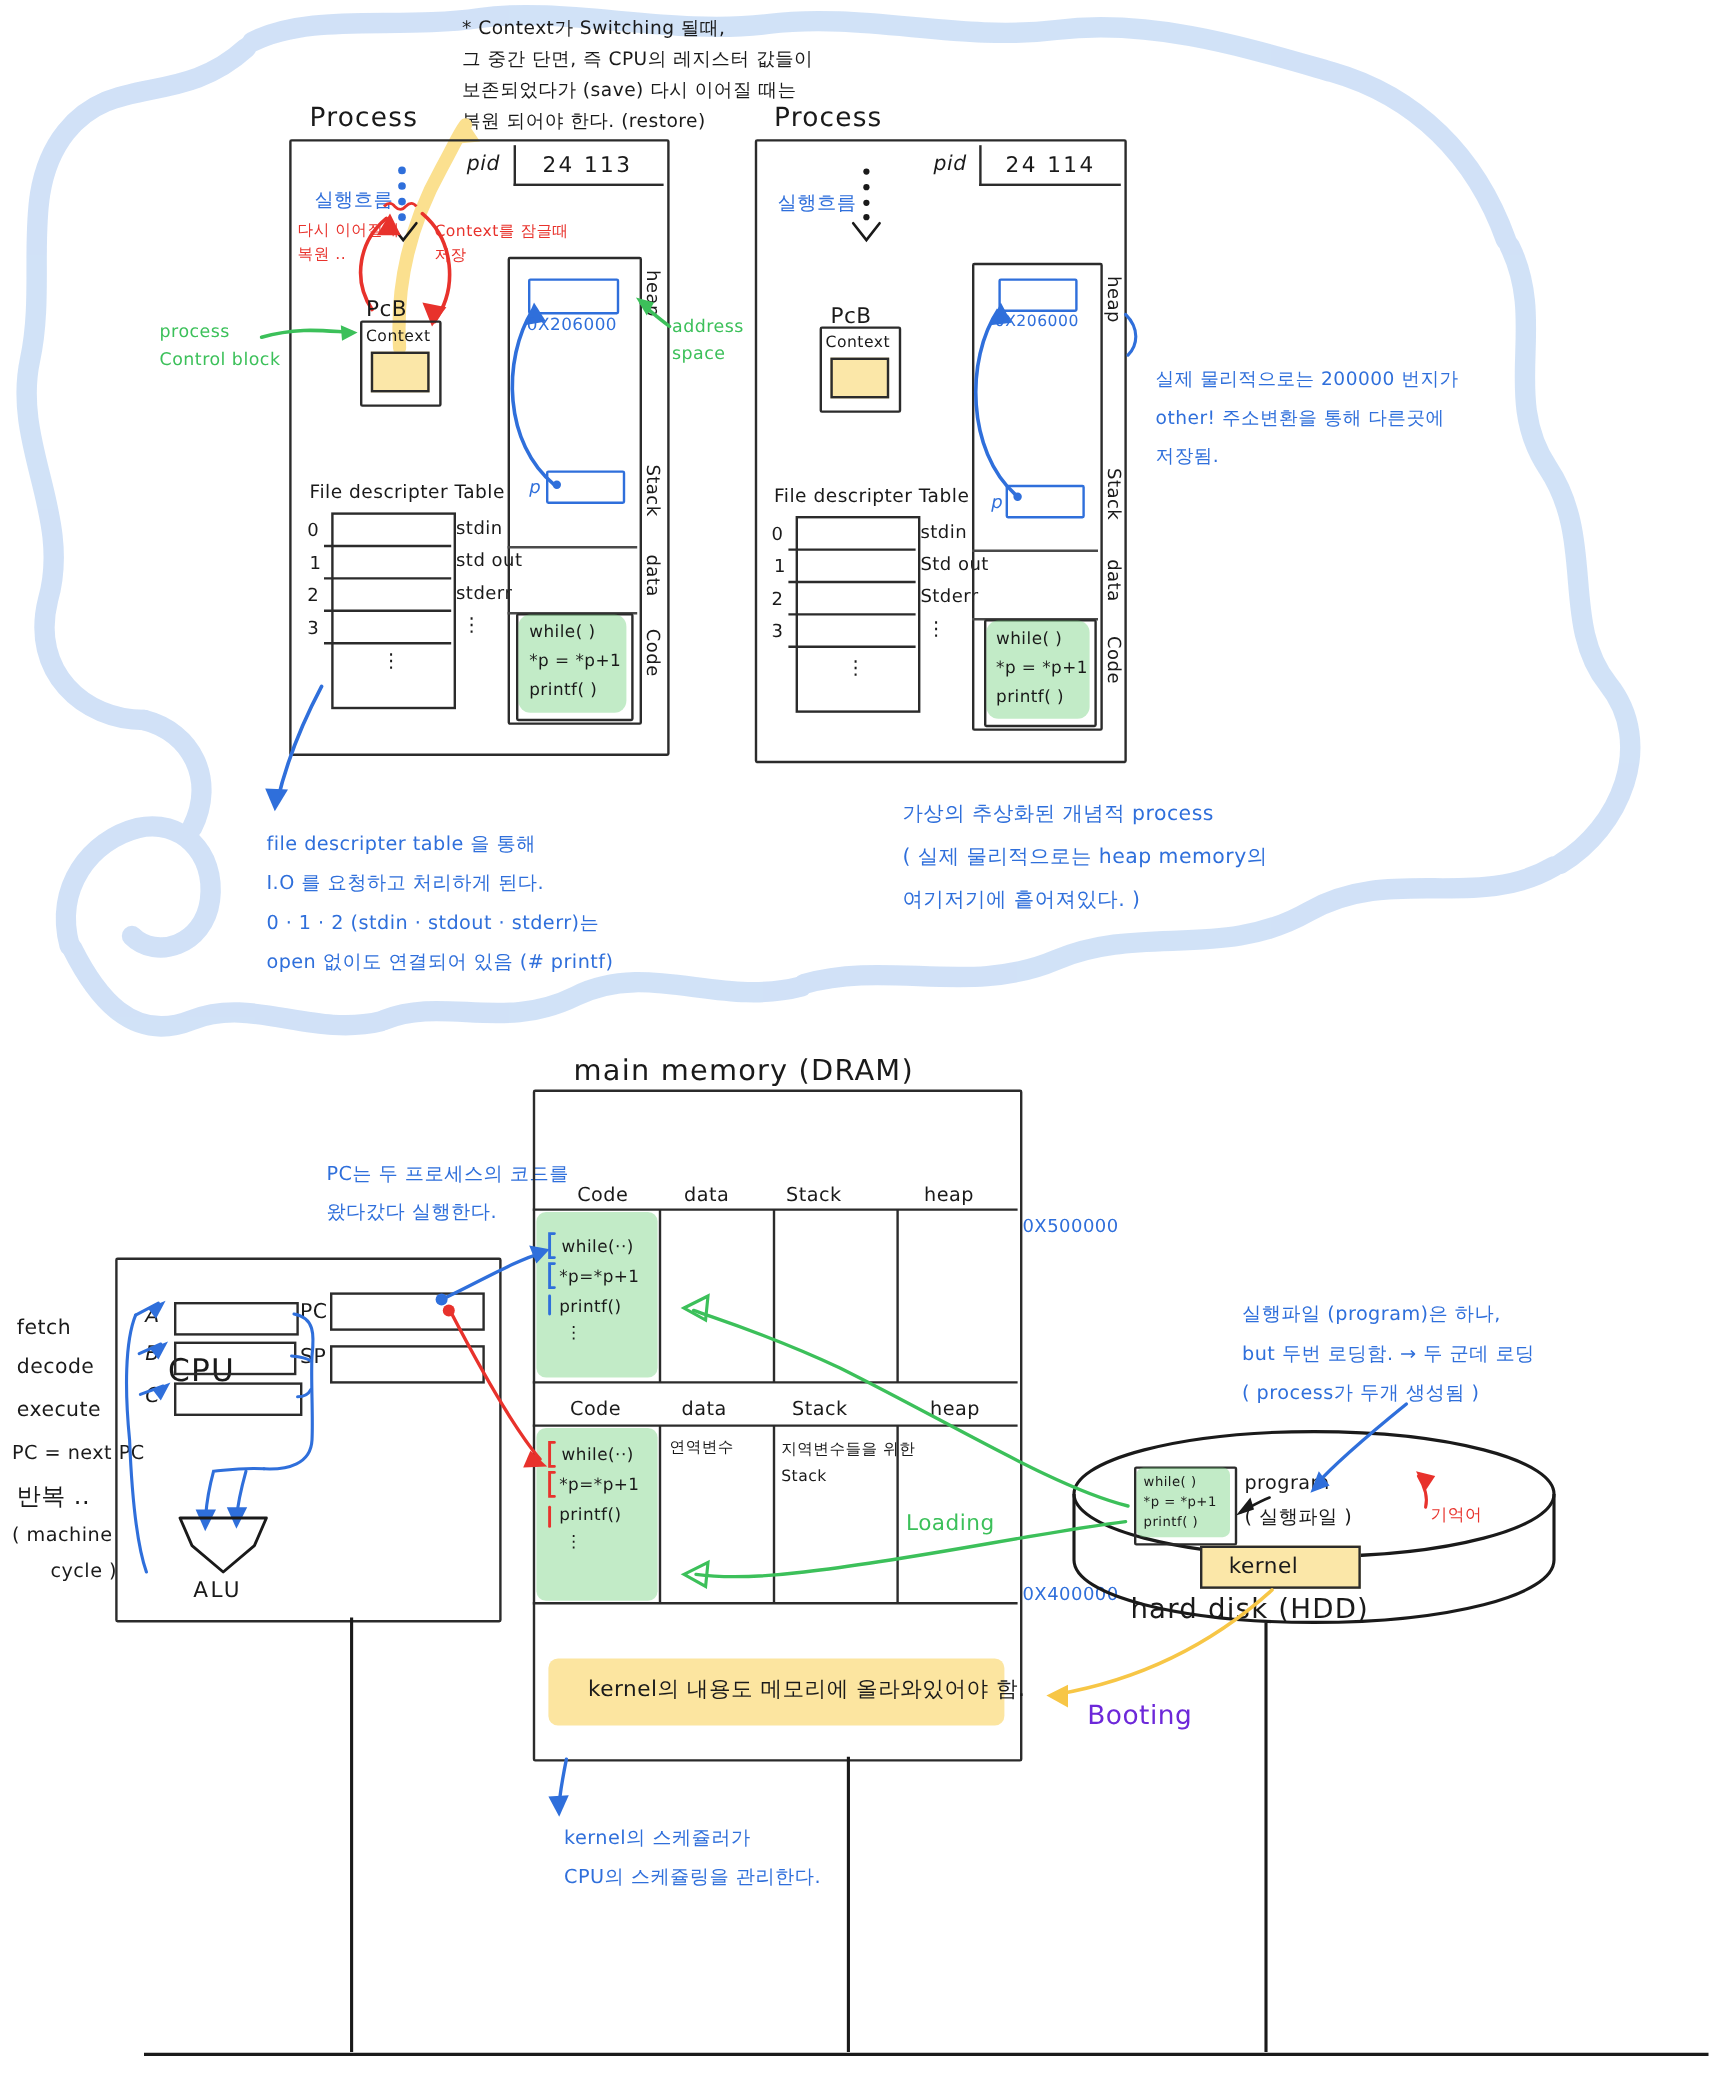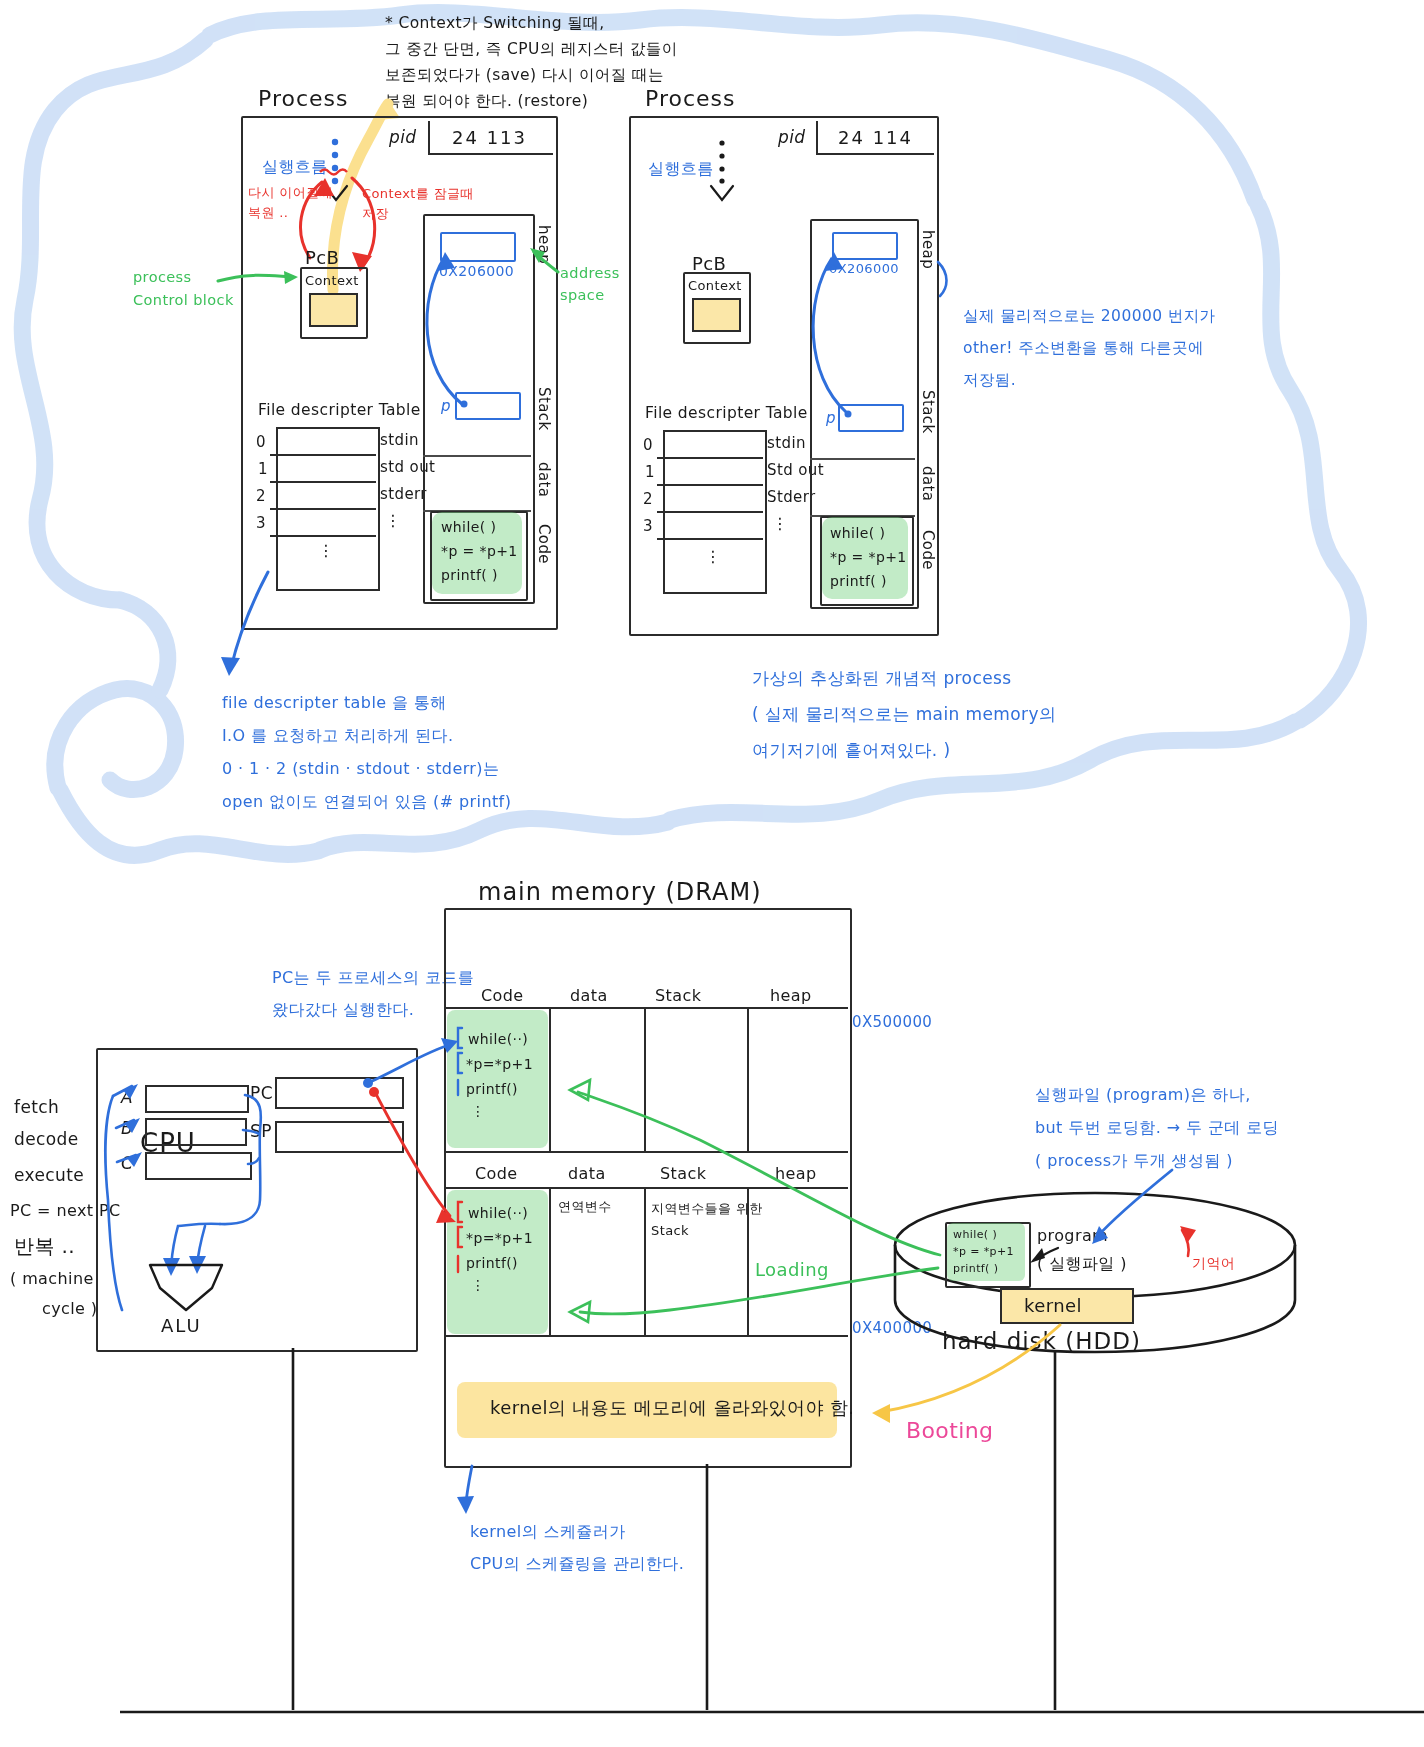--- a/index.html
+++ b/index.html
@@ -234,21 +234,21 @@
   <div class="t hand blk" style="left:830px;top:572px;font-size:14px;">printf( )</div>
 
   <svg class="doodle" width="1424" height="1747">
     <path d="M938,262 C950,274 948,288 940,296" fill="none" stroke="#2f6fdb" stroke-width="2.6" stroke-linecap="round"></path>
   </svg>
   <div class="t hand blue" style="left:963px;top:300px;font-size:15.5px;line-height:32px;">실제 물리적으로는 200000 번지가
 other! 주소변환을 통해 다른곳에
 저장됨.</div>
 
   <div class="t hand blue" style="left:752px;top:660px;font-size:17px;line-height:36px;">가상의 추상화된 개념적 process
-( 실제 물리적으로는 main memory의
+( 실제 물리적으로는 heap memory의
 여기저기에 흩어져있다. )</div>
 
   <div class="t hand blk" style="left:140px;top:1126px;font-size:26px;letter-spacing:1px;">CPU</div>
   <div class="abs box" style="left:96px;top:1048px;width:318px;height:300px;"></div>
 
   <div class="t hand blk" style="left:14px;top:1096px;font-size:17px;">fetch</div>
   <div class="t hand blk" style="left:14px;top:1128px;font-size:17px;">decode</div>
   <div class="t hand blk" style="left:14px;top:1164px;font-size:17px;">execute</div>
   <div class="t hand blk" style="left:10px;top:1200px;font-size:16px;">PC = next PC</div>
   <div class="t hand blk" style="left:14px;top:1233px;font-size:20px;">반복 ..</div>
@@ -425,21 +425,21 @@
     <path d="M570,1312 L590,1302 L588,1322 Z" fill="none" stroke="#3cc05a" stroke-width="2.6"></path>
   </svg>
   <div class="t hand grn-txt" style="left:755px;top:1258px;font-size:18px;">Loading</div>
 
   <svg class="doodle" width="1424" height="1747">
     <g fill="none" stroke="#f7c646" stroke-width="3" stroke-linecap="round">
       <path d="M1060,1325 C1010,1370 950,1400 880,1412"></path>
     </g>
     <path d="M872,1413 L890,1404 L890,1423 Z" fill="#f7c646"></path>
   </svg>
-  <div class="t hand" style="left:906px;top:1416px;font-size:22px;color:#ec4899;">Booting</div>
+  <div class="t hand" style="left:906px;top:1416px;font-size:22px;color:#6d28d9;">Booting</div>
 
   <svg class="doodle" width="1424" height="1747">
     <g stroke="#1a1a1a" stroke-width="2.6" fill="none">
       <line x1="293" y1="1348" x2="293" y2="1710"></line>
       <line x1="707" y1="1464" x2="707" y2="1710"></line>
       <line x1="1055" y1="1352" x2="1055" y2="1710"></line>
       <line x1="120" y1="1712" x2="1424" y2="1712"></line>
     </g>
   </svg>
 

